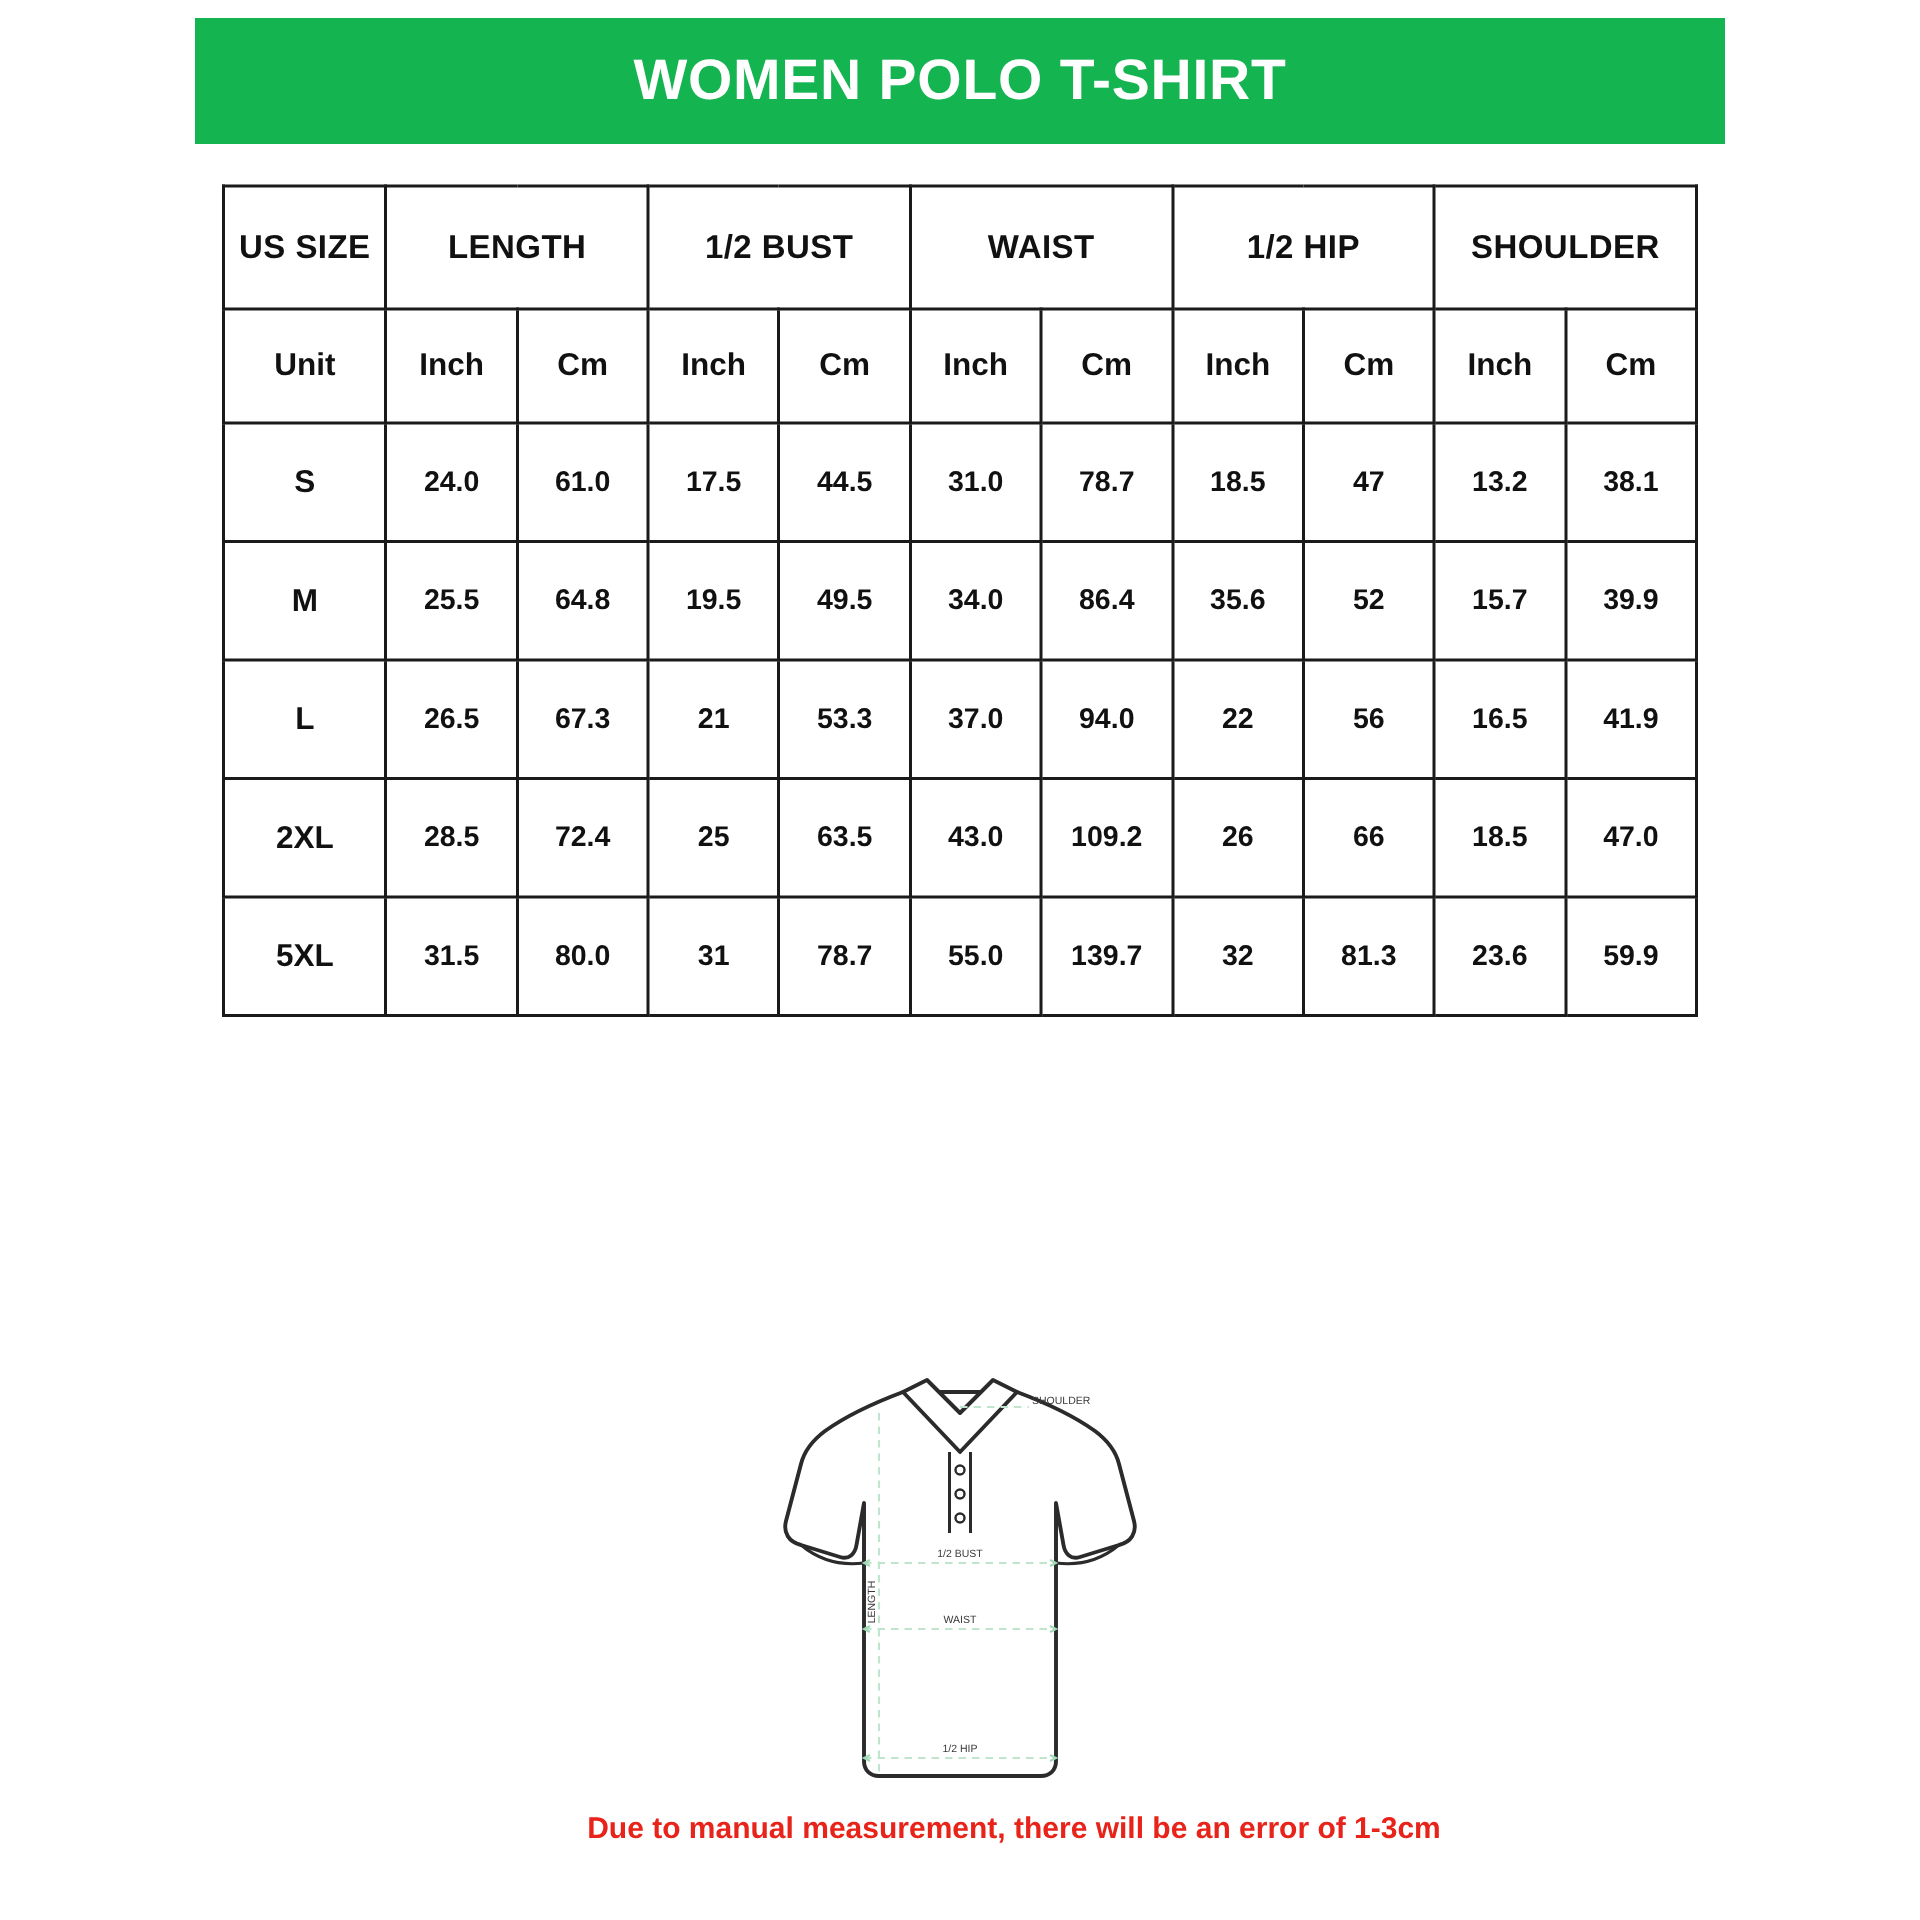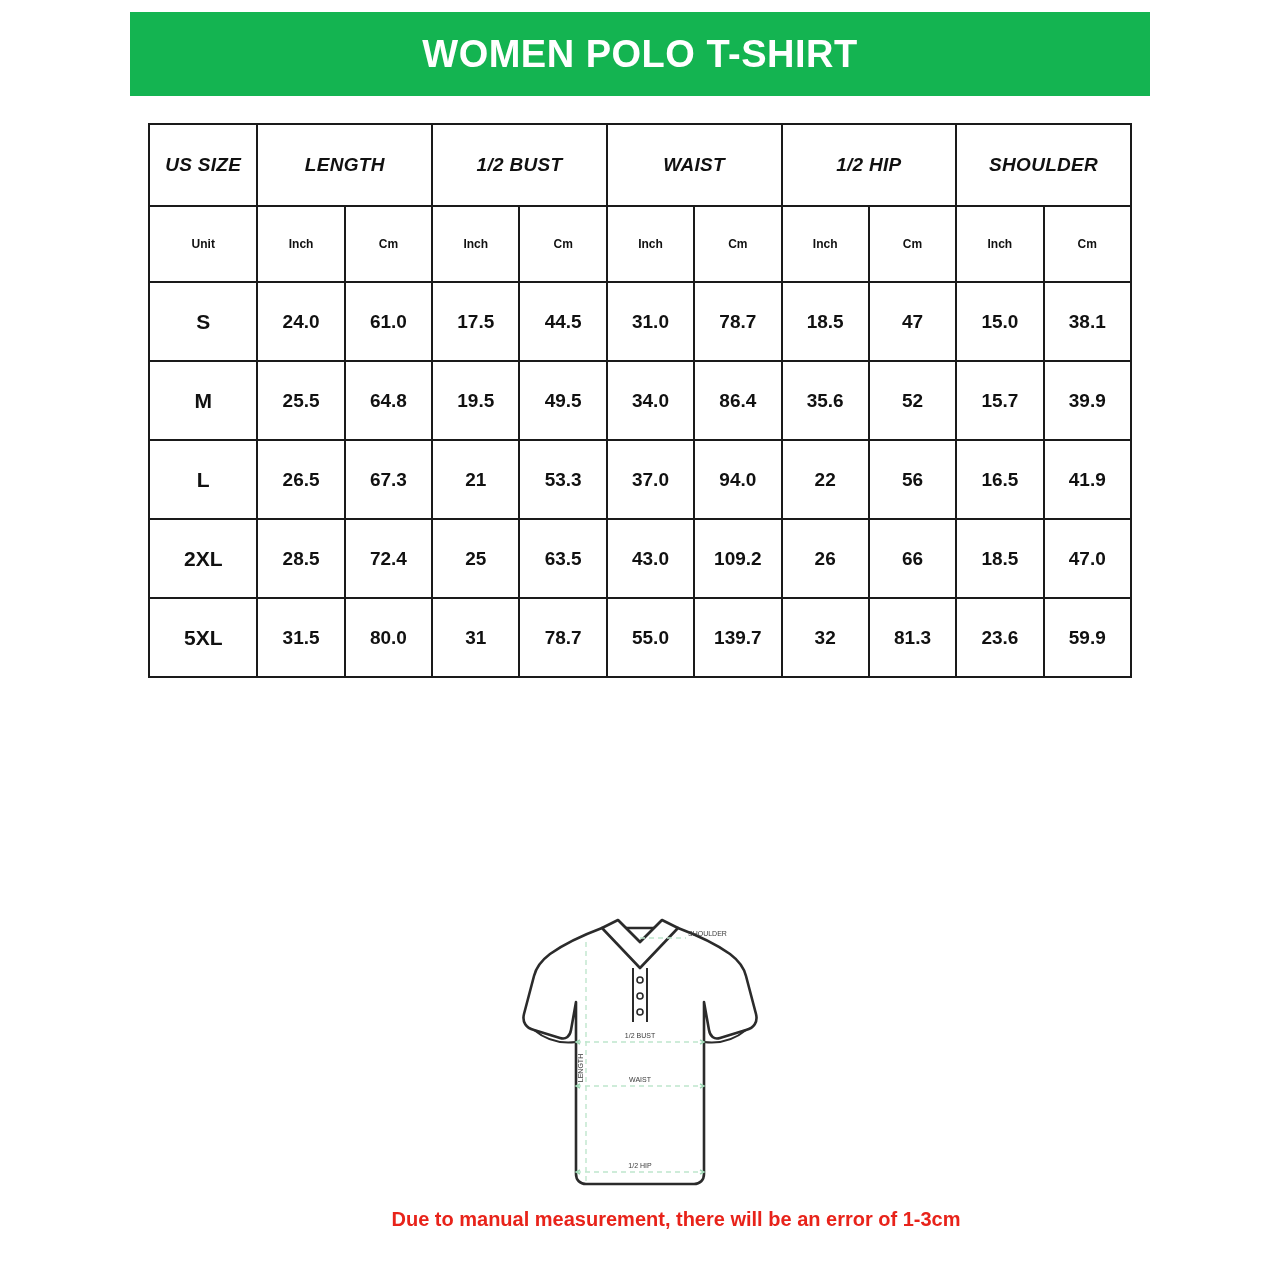--- a/index.html
+++ b/index.html
@@ -57,28 +57,27 @@
   }
   table.size-table td, table.size-table th {
     border: 2px solid #1a1a1a;
     text-align: center;
     vertical-align: middle;
     font-family: "Liberation Sans", sans-serif;
     color: #111;
   }
   .grp-head {
     height: 78px;
-    font-size: 19px;
+    font-size: 22px;
     font-weight: bold;
     letter-spacing: 0.3px;
-    font-style: italic;
   }
   .unit-row td {
     height: 72px;
-    font-size: 12px;
+    font-size: 21px;
     font-weight: bold;
   }
   .data-row td {
     height: 75px;
     font-size: 19px;
     font-weight: bold;
   }
   .data-row td.size-cell {
     font-size: 21px;
     font-weight: bold;
@@ -162,21 +161,21 @@
         <tr class="data-row">
           <td class="size-cell">S</td>
           <td>24.0</td>
           <td>61.0</td>
           <td>17.5</td>
           <td>44.5</td>
           <td>31.0</td>
           <td>78.7</td>
           <td>18.5</td>
           <td>47</td>
-          <td>15.0</td>
+          <td>13.2</td>
           <td>38.1</td>
         </tr>
         <tr class="data-row">
           <td class="size-cell">M</td>
           <td>25.5</td>
           <td>64.8</td>
           <td>19.5</td>
           <td>49.5</td>
           <td>34.0</td>
           <td>86.4</td>

